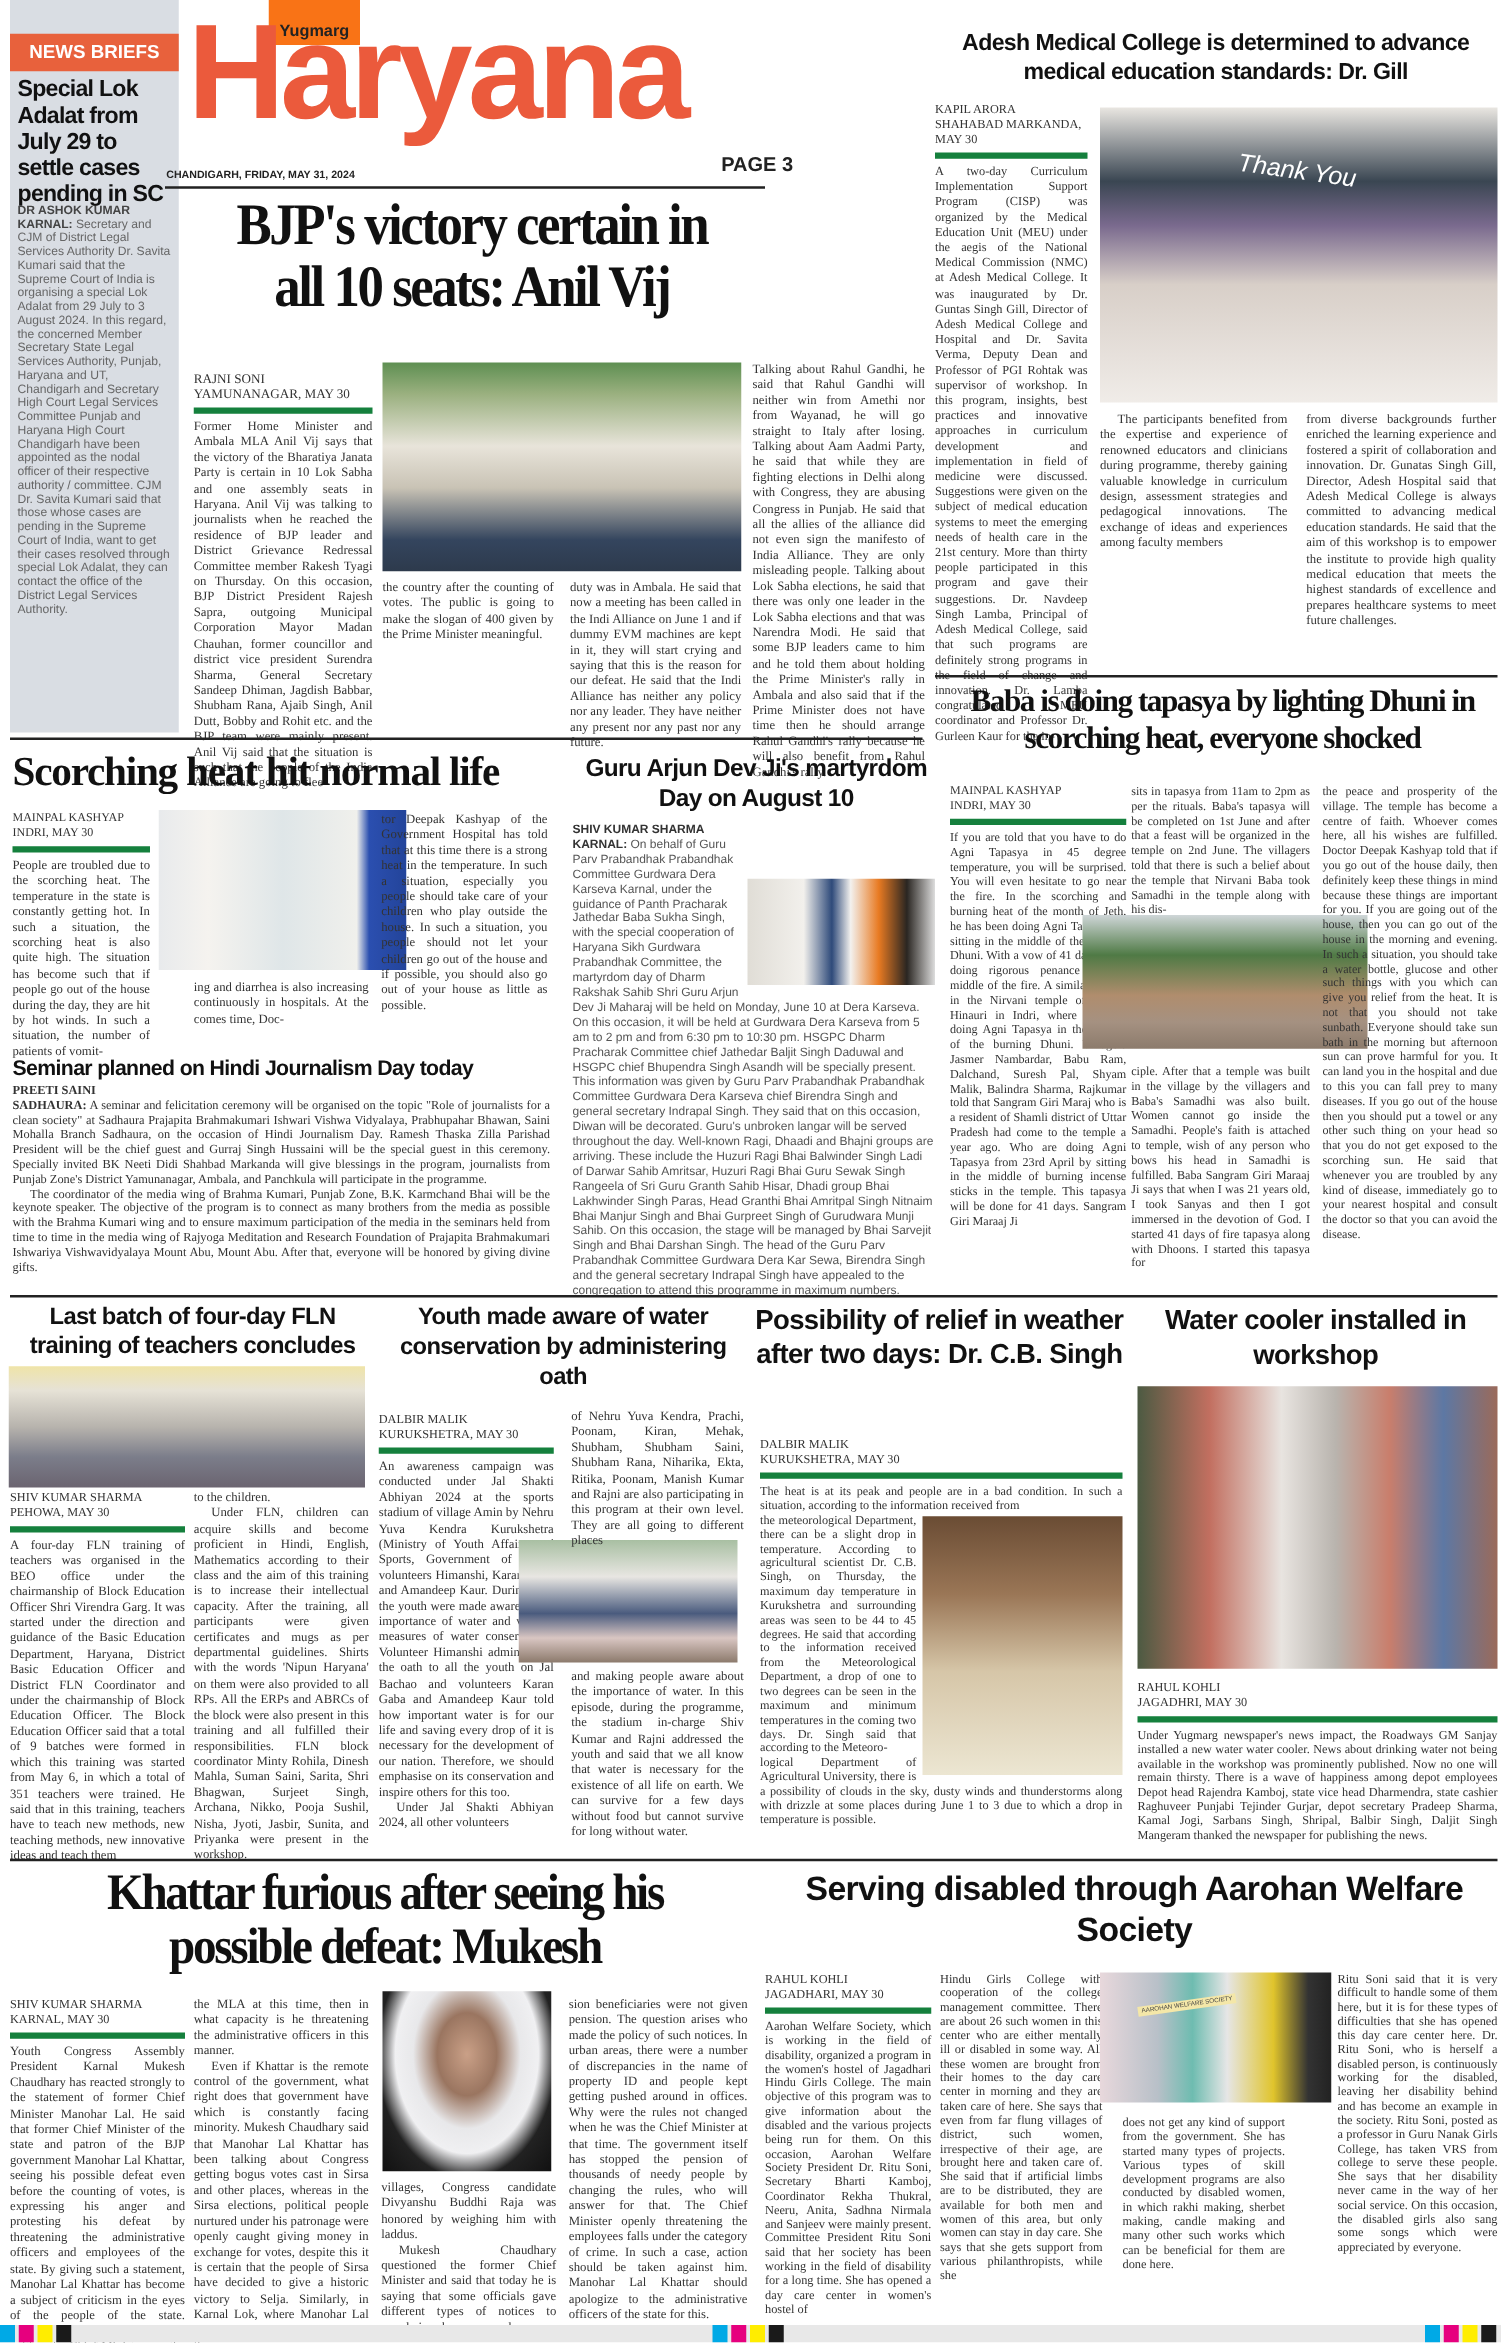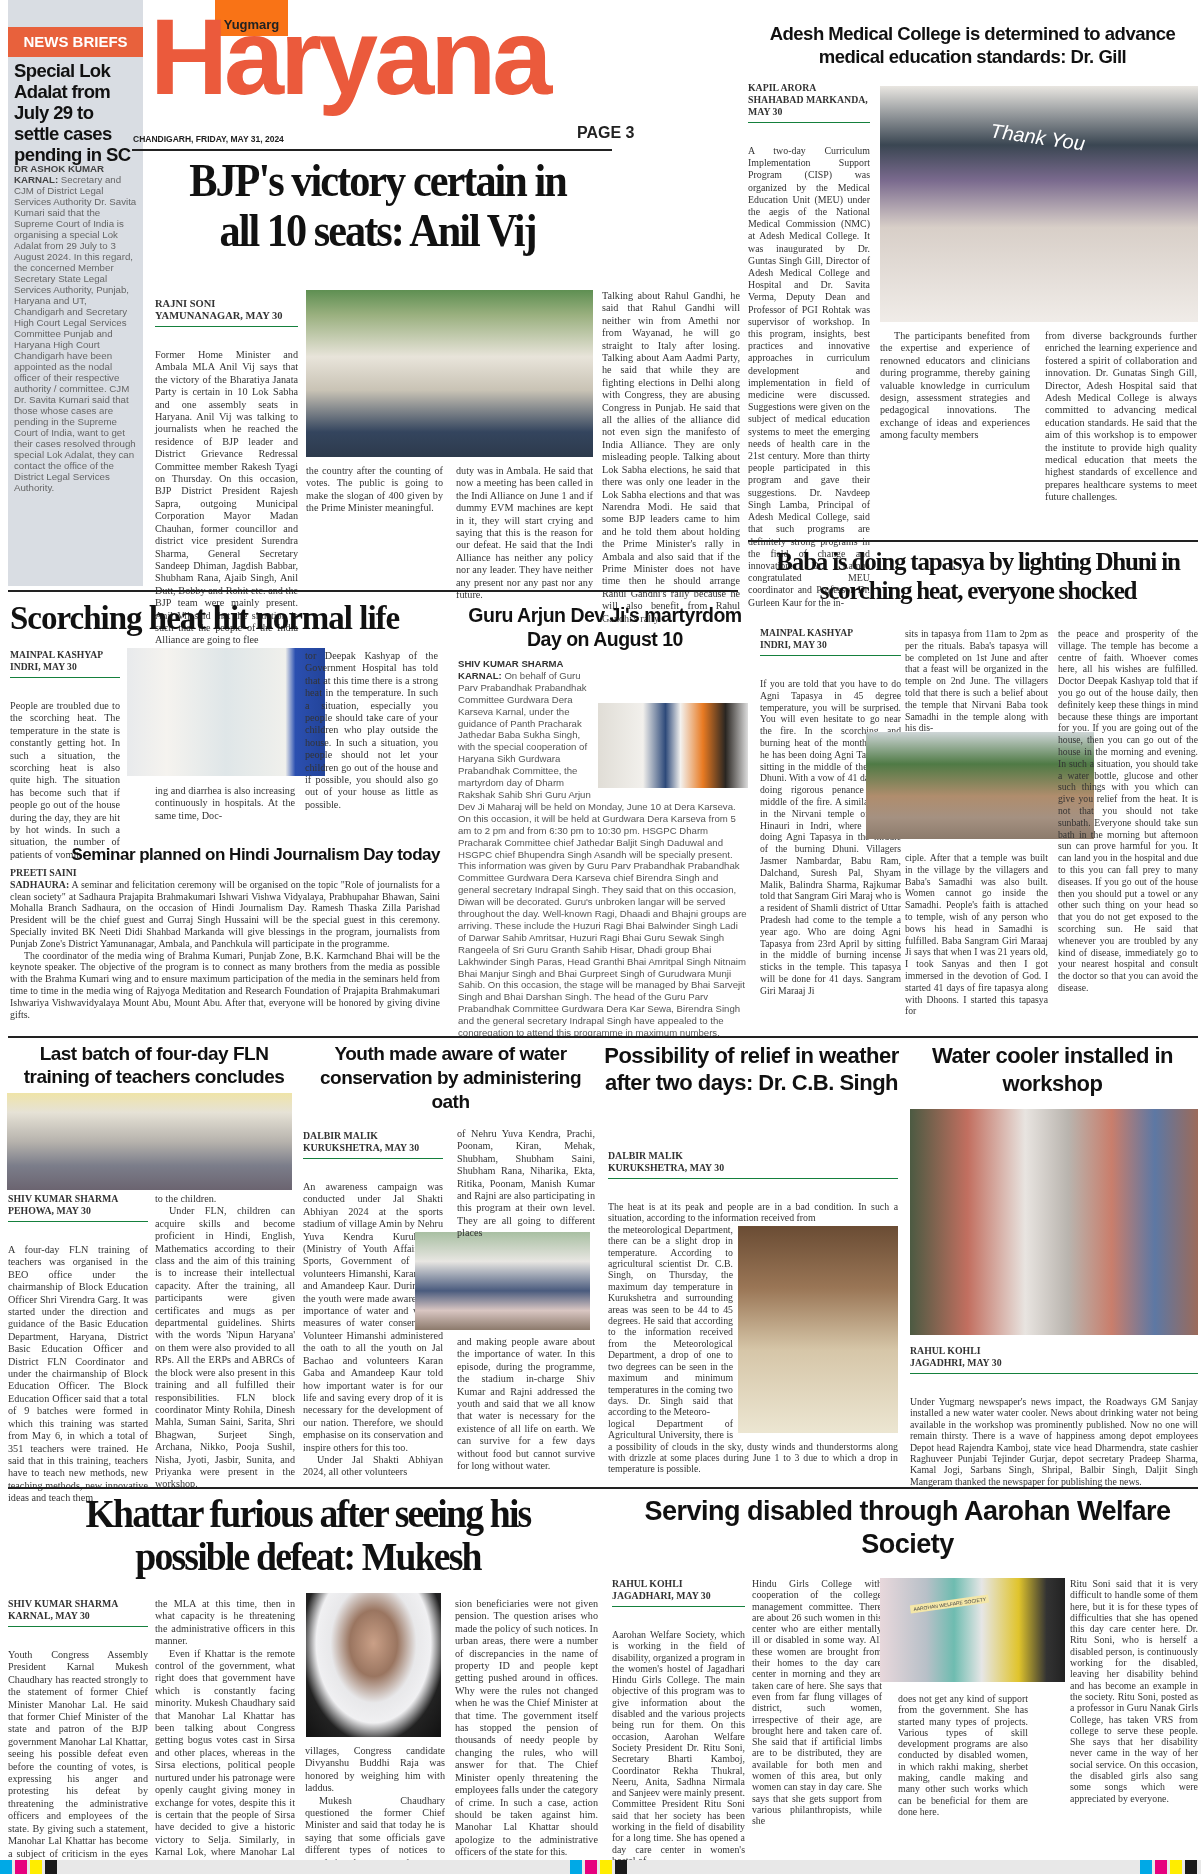--- a/index.html
+++ b/index.html
@@ -3,21 +3,21 @@
 <meta charset="utf-8">
 <style>
 *{box-sizing:border-box;margin:0;padding:0}
 body{width:1201px;height:1874px;background:#fff;font-family:"Liberation Serif",serif;color:#222;position:relative;overflow:hidden}
 .abs{position:absolute}
 .serif{font-family:"Liberation Serif",serif}
 .sans{font-family:"Liberation Sans",sans-serif}
 .cond{font-family:"Liberation Sans",sans-serif;font-weight:bold;letter-spacing:-0.5px}
 .body{font-size:10.2px;line-height:12.4px;text-align:justify;color:#333}
 .bodysans{font-family:"Liberation Sans",sans-serif;font-size:9.6px;line-height:11.9px;color:#555}
-.byline{font-family:"Liberation Serif",serif;font-weight:bold;font-size:10.5px;line-height:12px;color:#333;border-bottom:1px solid #15803d;padding-bottom:4px;margin-bottom:22px;text-transform:uppercase}
+.byline{font-family:"Liberation Serif",serif;font-weight:normal;font-size:10.5px;line-height:12px;color:#333;border-bottom:5px solid #15803d;padding-bottom:4px;margin-bottom:5px;text-transform:uppercase}
 .hr{position:absolute;height:2px;background:#222}
 .photo{position:absolute;overflow:hidden}
 .ind{text-indent:14px}
 
 #sidebar{left:8px;top:0;width:135px;height:586px;background:#d9dde3}
 #nb-label{left:8px;top:27px;width:135px;height:30px;background:#e8613c;color:#fff;font-family:"Liberation Sans",sans-serif;font-weight:bold;font-size:15px;text-align:center;line-height:30px}
 #nb-title{left:14px;top:60px;width:125px;font-family:"Liberation Sans",sans-serif;font-weight:bold;font-size:18.5px;line-height:21px;color:#111;letter-spacing:-0.6px}
 #nb-body{left:14px;top:163px;width:125px;font-family:"Liberation Sans",sans-serif;font-size:9.7px;line-height:11px;color:#666}
 #nb-body b{color:#444}
 
@@ -80,27 +80,27 @@
 <div class="hr" style="left:8px;top:590px;width:730px"></div>
 <div class="hr" style="left:748px;top:540px;width:450px;height:1.5px"></div>
 
 <div class="abs serif" style="left:10px;top:600px;width:425px;font-size:33px;font-weight:bold;letter-spacing:-1px;color:#111;white-space:nowrap">Scorching heat hit normal life</div>
 <div class="abs" style="left:10px;top:649px;width:110px">
   <div class="byline" style="font-size:9.6px"><span>MAINPAL KASHYAP</span><br><span>INDRI, MAY 30</span></div>
   <div class="body">People are troubled due to the scorching heat. The temperature in the state is constantly getting hot. In such a situation, the scorching heat is also quite high. The situation has become such that if people go out of the house during the day, they are hit by hot winds. In such a situation, the number of patients of vomit-</div>
 </div>
 <div class="photo" style="left:127px;top:648px;width:198px;height:128px;background:linear-gradient(90deg,#e8eaec 0%,#f5f3ef 20%,#dfe6e8 50%,#f0f0ec 80%,#2b4fb0 85%,#23449a 100%)"></div>
 <div class="abs" style="left:155px;top:785px;width:140px">
-  <div class="body">ing and diarrhea is also increasing continuously in hospitals. At the same time, Doc-</div>
+  <div class="body">ing and diarrhea is also increasing continuously in hospitals. At the comes time, Doc-</div>
 </div>
 <div class="abs" style="left:305px;top:650px;width:133px">
   <div class="body">tor Deepak Kashyap of the Government Hospital has told that at this time there is a strong heat in the temperature. In such a situation, especially you people should take care of your children who play outside the house. In such a situation, you people should not let your children go out of the house and if possible, you should also go out of your house as little as possible.</div>
 </div>
 
-<div class="abs cond" style="left:10px;top:845px;width:430px;font-size:17px;text-align:right;color:#111;white-space:nowrap">Seminar planned on Hindi Journalism Day today</div>
+<div class="abs cond" style="left:10px;top:845px;width:430px;font-size:17px;text-align:left;color:#111;white-space:nowrap">Seminar planned on Hindi Journalism Day today</div>
 <div class="abs" style="left:10px;top:867px;width:430px">
   <div class="body" style="font-size:9.9px;line-height:11.8px">
     <b>PREETI SAINI</b><br>
     <b>SADHAURA:</b>
     <span>A seminar and felicitation ceremony will be organised on the topic "Role of journalists for a clean society" at Sadhaura Prajapita Brahmakumari Ishwari Vishwa Vidyalaya, Prabhupahar Bhawan, Saini Mohalla Branch Sadhaura, on the occasion of Hindi Journalism Day. Ramesh Thaska Zilla Parishad President will be the chief guest and Gurraj Singh Hussaini will be the special guest in this ceremony. Specially invited BK Neeti Didi Shahbad Markanda will give blessings in the program, journalists from Punjab Zone's District Yamunanagar, Ambala, and Panchkula will participate in the programme.</span>
   </div>
   <div class="body ind" style="font-size:9.9px;line-height:11.8px">The coordinator of the media wing of Brahma Kumari, Punjab Zone, B.K. Karmchand Bhai will be the keynote speaker. The objective of the program is to connect as many brothers from the media as possible with the Brahma Kumari wing and to ensure maximum participation of the media in the seminars held from time to time in the media wing of Rajyoga Meditation and Research Foundation of Prajapita Brahmakumari Ishwariya Vishwavidyalaya Mount Abu, Mount Abu. After that, everyone will be honored by giving divine gifts.</div>
 </div>
 
 <div class="abs cond" style="left:455px;top:603px;width:300px;font-size:19.5px;line-height:24px;text-align:center;color:#111">Guru Arjun Dev Ji's martyrdom Day on August 10</div>

